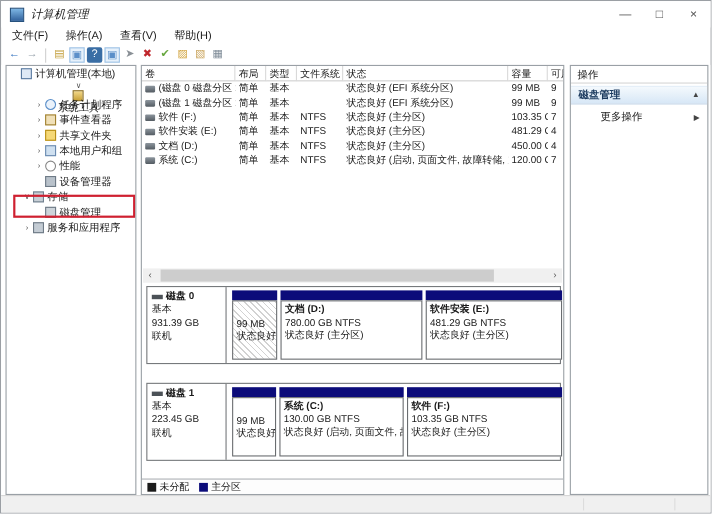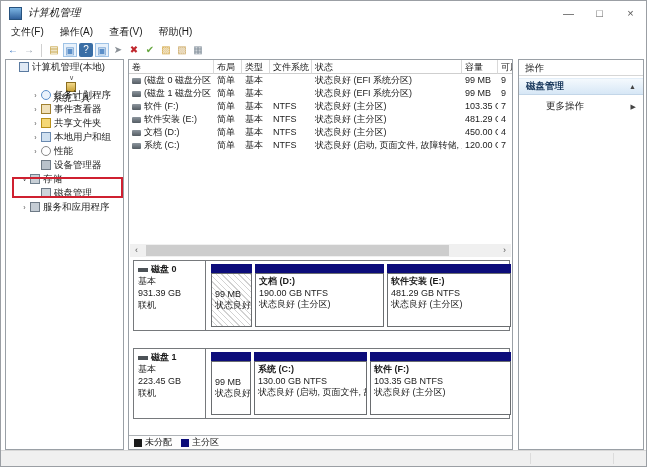--- a/index.html
+++ b/index.html
@@ -274,21 +274,21 @@
                 <div class="part-bar" style="background: rgb(12, 12, 122);"></div>
                 <div class="part-box hatched center">
                   <div>99 MB</div>
                   <div>状态良好 (</div>
                 </div>
               </div>
               <div class="part" style="left: 48px; width: 129px;">
                 <div class="part-bar" style="background: rgb(12, 12, 122);"></div>
                 <div class="part-box">
                   <div class="p-title">文档 (D:)</div>
-                  <div>190.00 GB NTFS</div>
+                  <div>780.00 GB NTFS</div>
                   <div>状态良好 (主分区)</div>
                 </div>
               </div>
               <div class="part" style="left: 180px; width: 124px;">
                 <div class="part-bar" style="background: rgb(12, 12, 122);"></div>
                 <div class="part-box">
                   <div class="p-title">软件安装 (E:)</div>
                   <div>481.29 GB NTFS</div>
                   <div>状态良好 (主分区)</div>
                 </div>

